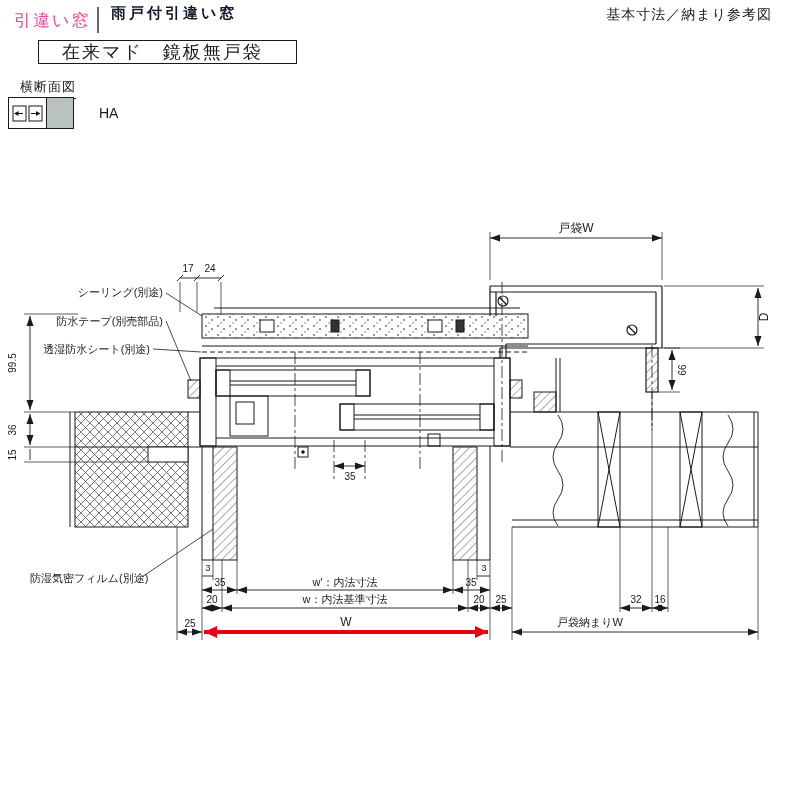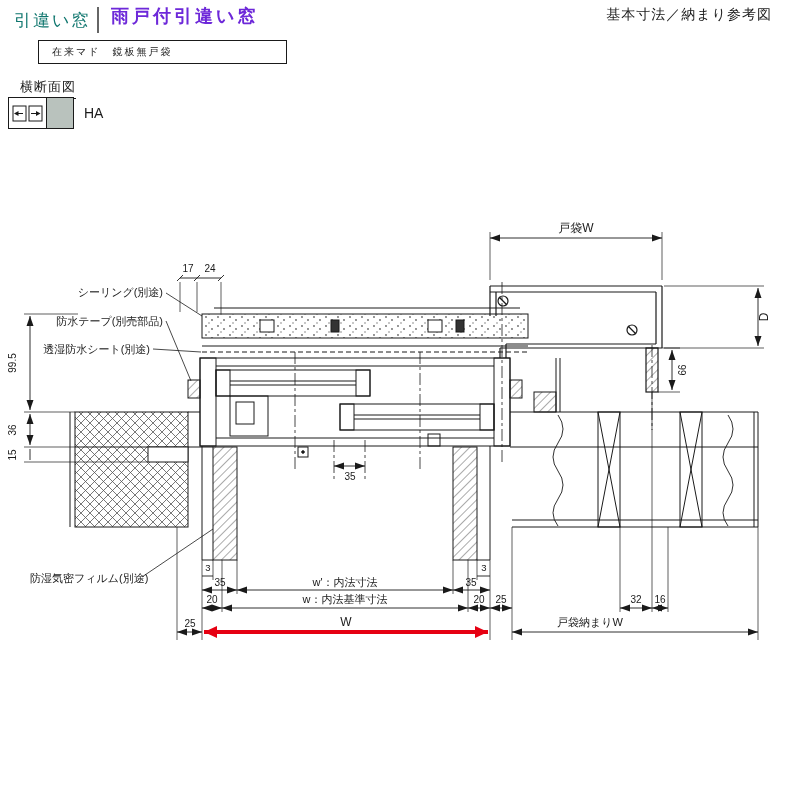--- a/index.html
+++ b/index.html
@@ -1,25 +1,25 @@
 <!DOCTYPE html>
 <html><head>
 <meta charset="utf-8">
 <style>
   html,body{margin:0;padding:0;width:800px;height:800px;background:#fff;overflow:hidden;
     font-family:"Liberation Sans","DejaVu Sans",sans-serif;color:#1a1a1a;position:relative;}
   .abs{position:absolute;}
-  .cat{left:14px;top:9px;font-size:17px;color:#0f766e;letter-spacing:2px;}
+  .cat{left:14px;top:9px;font-size:17px;color:#ec4899;letter-spacing:2px;}
   .sep{left:97px;top:7px;width:0;height:26px;border-left:2px solid #666;}
-  .ttl{left:111px;top:4px;font-size:18px;font-weight:bold;color:#6d28d9;letter-spacing:3px;}
+  .ttl{left:111px;top:4px;font-size:15px;font-weight:bold;color:#0f172a;letter-spacing:3px;}
   .ref{right:28px;top:6px;font-size:14px;letter-spacing:1px;}
   .variant{left:38px;top:40px;width:234px;height:22px;border:1px solid #1a1a1a;
-    font-size:10px;line-height:22px;padding-left:13px;letter-spacing:2px;}
+    font-size:18px;line-height:22px;padding-left:23px;letter-spacing:2px;}
   .sect{left:20px;top:78px;font-size:13px;letter-spacing:1px;border-bottom:1px solid #1a1a1a;padding-bottom:2px;}
-  .legend{left:8px;top:97px;display:flex;align-items:center;}
+  .legend{left:8px;top:97px;display:flex;align-items:center;gap:15px;}
   .lgbox{display:flex;border:1px solid #1a1a1a;width:66px;height:32px;box-sizing:border-box;}
   .lgwin{width:38px;height:100%;background:#fff;border-right:1px solid #1a1a1a;box-sizing:border-box;}
   .lggray{flex:1;background:#b9c2bd;}
   .lgcode{margin-left:10px;font-size:14px;}
   svg text{font-family:"Liberation Sans","DejaVu Sans",sans-serif;fill:#1a1a1a;}
   .t9{font-size:9.5px;} .t10{font-size:10px;} .t11{font-size:11px;} .t12{font-size:12px;}
 </style>
 </head>
 <body>
 

